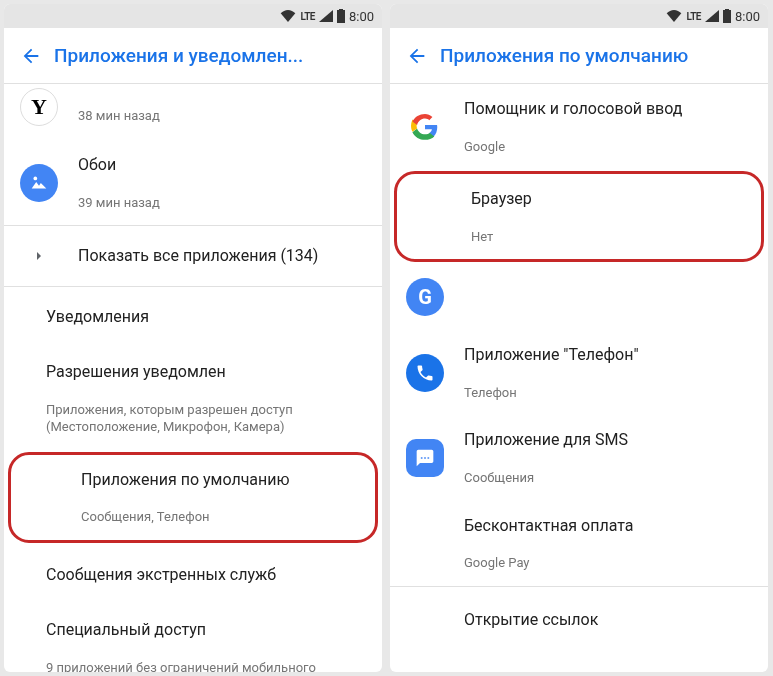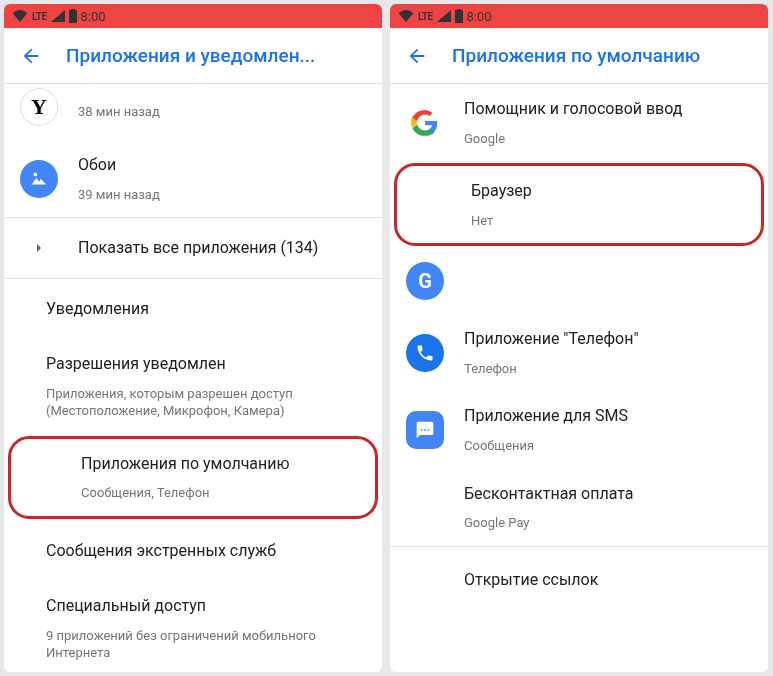--- a/index.html
+++ b/index.html
@@ -21,22 +21,23 @@
       width: 378px;
       height: 668px;
       border-radius: 6px;
       overflow: hidden;
       display: flex;
       flex-direction: column;
       position: relative;
     }
     .statusbar {
       height: 24px;
-      background: #ef4444;
-      display: flex;
+      background: #e5e5e5;
+      display: flex;
+      justify-content: flex-end;
       align-items: center;
       padding: 0 8px;
       gap: 4px;
       font-size: 13px;
       color: #333;
     }
     .status-icon {
       display: inline-flex;
       align-items: center;
     }
@@ -45,21 +46,21 @@
       font-weight: 600;
       letter-spacing: -0.5px;
     }
     .toolbar {
       height: 56px;
       background: #fff;
       display: flex;
       align-items: center;
       padding: 0 16px;
       border-bottom: 1px solid #e0e0e0;
-      gap: 24px;
+      gap: 12px;
     }
     .back-arrow {
       color: #1a73e8;
       cursor: pointer;
       display: inline-flex;
     }
     .toolbar-title {
       font-size: 19px;
       color: #1a73e8;
       font-weight: 500;
@@ -97,21 +98,21 @@
     }
     .row-title {
       font-size: 16px;
       color: #212121;
       line-height: 1.35;
     }
     .row-sub {
       font-size: 13px;
       color: #757575;
       line-height: 1.35;
-      margin-top: 10px;
+      margin-top: 18px;
     }
     .divider {
       height: 1px;
       background: #e0e0e0;
     }
     .chevron {
       width: 38px;
       display: flex;
       justify-content: center;
       color: #5f6368;

